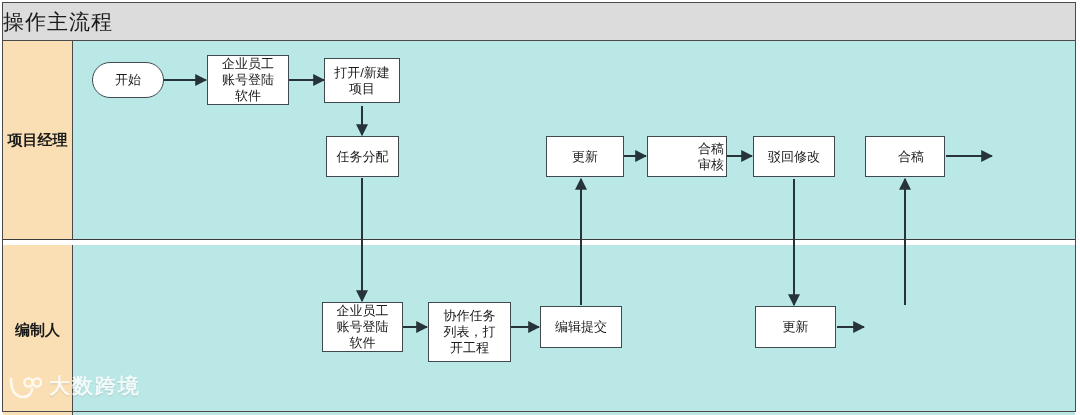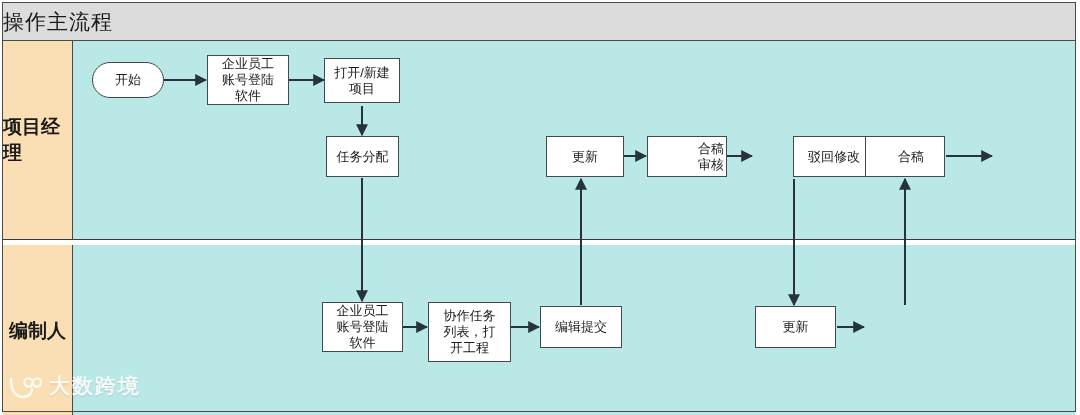--- a/index.html
+++ b/index.html
@@ -61,21 +61,21 @@
     width: 70px;
     height: 100%;
     background: #fadfb4;
     border-right: 1.5px solid #4a4a4a;
     box-sizing: border-box;
     display: flex;
     align-items: center;
     justify-content: center;
   }
   .lane-label {
-    font-size: 19px;
+    font-size: 15px;
     font-weight: bold;
     color: #1b1b1b;
   }
   .lane-body {
     position: absolute;
     left: 70px;
     top: 0;
     right: 0;
     height: 100%;
     background: #b9e8e6;
@@ -223,21 +223,21 @@
   </div>
 
   <div class="node" style="left:546px; top:136px; width:78px; height:41px;">
     <span>更新</span>
   </div>
 
   <div class="node" style="left:647px; top:136px; width:80px; height:41px;padding-left:48px;">
     <span>合稿审核</span>
   </div>
 
-  <div class="node" style="left:753px; top:136px; width:82px; height:41px;margin-left:40px;">
+  <div class="node" style="left:753px; top:136px; width:82px; height:41px;">
     <span>驳回修改</span>
   </div>
 
   <div class="node" style="left:865px; top:136px; width:80px; height:41px;padding-left:12px;">
     <span>合稿</span>
   </div>
 
 
   <div class="node" style="left:322px; top:302px; width:81px; height:50px;">
     <div>

